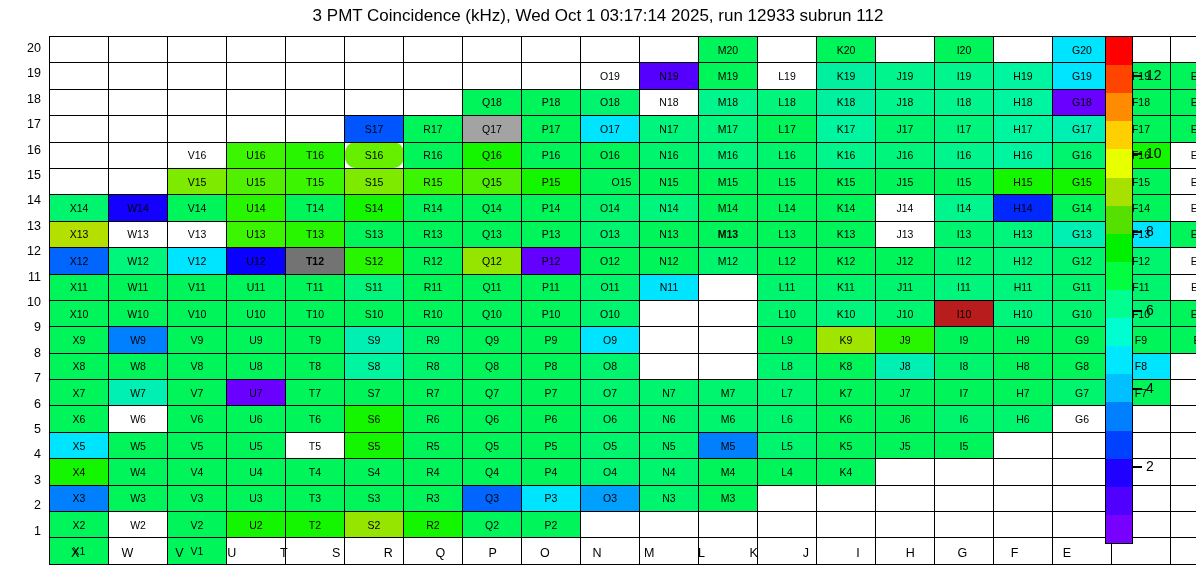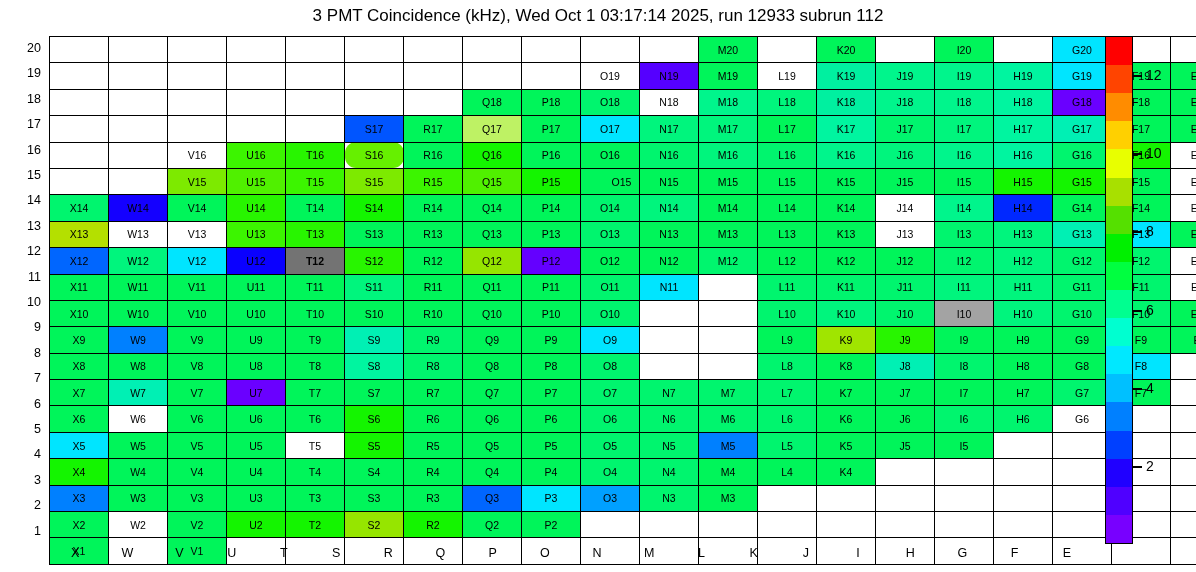--- a/index.html
+++ b/index.html
@@ -207,21 +207,21 @@
           <td style="background: rgb(0, 245, 90);">E18</td>
         </tr>
         <tr>
           <td class="empty"></td>
           <td class="empty"></td>
           <td class="empty"></td>
           <td class="empty"></td>
           <td class="empty"></td>
           <td style="background: rgb(0, 85, 255);">S17</td>
           <td style="background: rgb(0, 245, 90);">R17</td>
-          <td style="background: #bef264;">Q17</td>
+          <td style="background: #a3a3a3;">Q17</td>
           <td style="background: rgb(0, 245, 90);">P17</td>
           <td style="background: rgb(0, 229, 255);">O17</td>
           <td style="background: rgb(0, 245, 125);">N17</td>
           <td style="background: rgb(0, 245, 125);">M17</td>
           <td style="background: rgb(0, 245, 90);">L17</td>
           <td style="background: rgb(0, 245, 160);">K17</td>
           <td style="background: rgb(0, 245, 110);">J17</td>
           <td style="background: rgb(0, 245, 125);">I17</td>
           <td style="background: rgb(0, 245, 160);">H17</td>
           <td style="background: rgb(0, 240, 180);">G17</td>
@@ -299,21 +299,21 @@
           <td style="background: rgb(255, 255, 255);">W13</td>
           <td style="background: rgb(255, 255, 255);">V13</td>
           <td style="background: rgb(60, 245, 0);">U13</td>
           <td style="background: rgb(40, 245, 0);">T13</td>
           <td style="background: rgb(0, 245, 90);">S13</td>
           <td style="background: rgb(0, 245, 90);">R13</td>
           <td style="background: rgb(0, 245, 90);">Q13</td>
           <td style="background: rgb(0, 245, 90);">P13</td>
           <td style="background: rgb(0, 245, 110);">O13</td>
           <td style="background: rgb(0, 245, 90);">N13</td>
-          <td style="background: rgb(0, 245, 90);">M13</td>
+          <td style="background: rgb(0, 245, 90); font-weight: bold;">M13</td>
           <td style="background: rgb(0, 245, 90);">L13</td>
           <td style="background: rgb(0, 245, 90);">K13</td>
           <td style="background: rgb(255, 255, 255);">J13</td>
           <td style="background: rgb(0, 245, 110);">I13</td>
           <td style="background: rgb(0, 245, 125);">H13</td>
           <td style="background: rgb(0, 240, 180);">G13</td>
           <td style="background: rgb(0, 229, 255);">F13</td>
           <td style="background: rgb(0, 245, 90);">E13</td>
         </tr>
         <tr>
@@ -369,21 +369,21 @@
           <td style="background: rgb(0, 245, 90);">S10</td>
           <td style="background: rgb(0, 245, 90);">R10</td>
           <td style="background: rgb(0, 245, 90);">Q10</td>
           <td style="background: rgb(0, 245, 90);">P10</td>
           <td style="background: rgb(0, 245, 110);">O10</td>
           <td class="empty"></td>
           <td class="empty"></td>
           <td style="background: rgb(0, 245, 110);">L10</td>
           <td style="background: rgb(0, 245, 125);">K10</td>
           <td style="background: rgb(0, 245, 110);">J10</td>
-          <td style="background: #a3a3a3;">I10</td>
+          <td style="background: #b91c1c;">I10</td>
           <td style="background: rgb(0, 245, 125);">H10</td>
           <td style="background: rgb(0, 245, 110);">G10</td>
           <td style="background: rgb(0, 245, 110);">F10</td>
           <td style="background: rgb(0, 245, 90);">E10</td>
         </tr>
         <tr>
           <td style="background: rgb(0, 245, 90);">X9</td>
           <td style="background: rgb(0, 128, 255);">W9</td>
           <td style="background: rgb(0, 245, 90);">V9</td>
           <td style="background: rgb(0, 245, 90);">U9</td>

